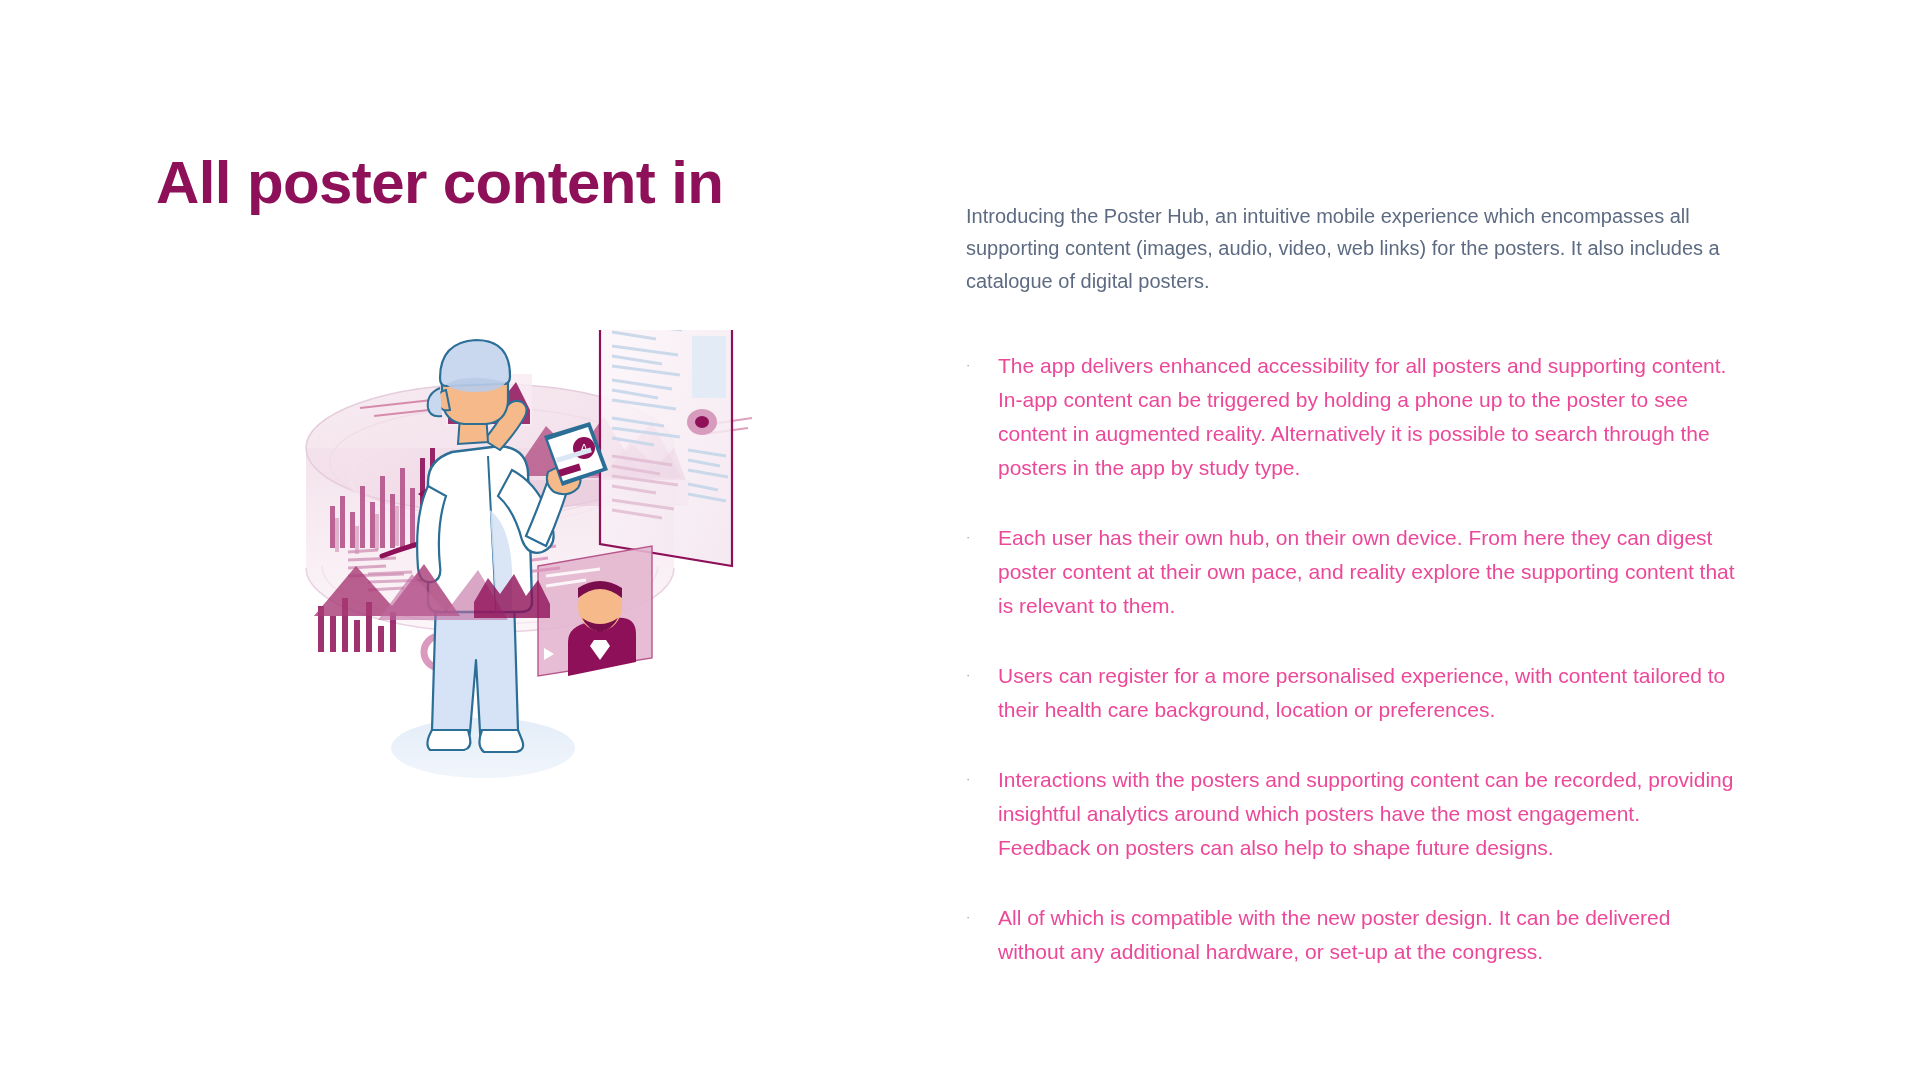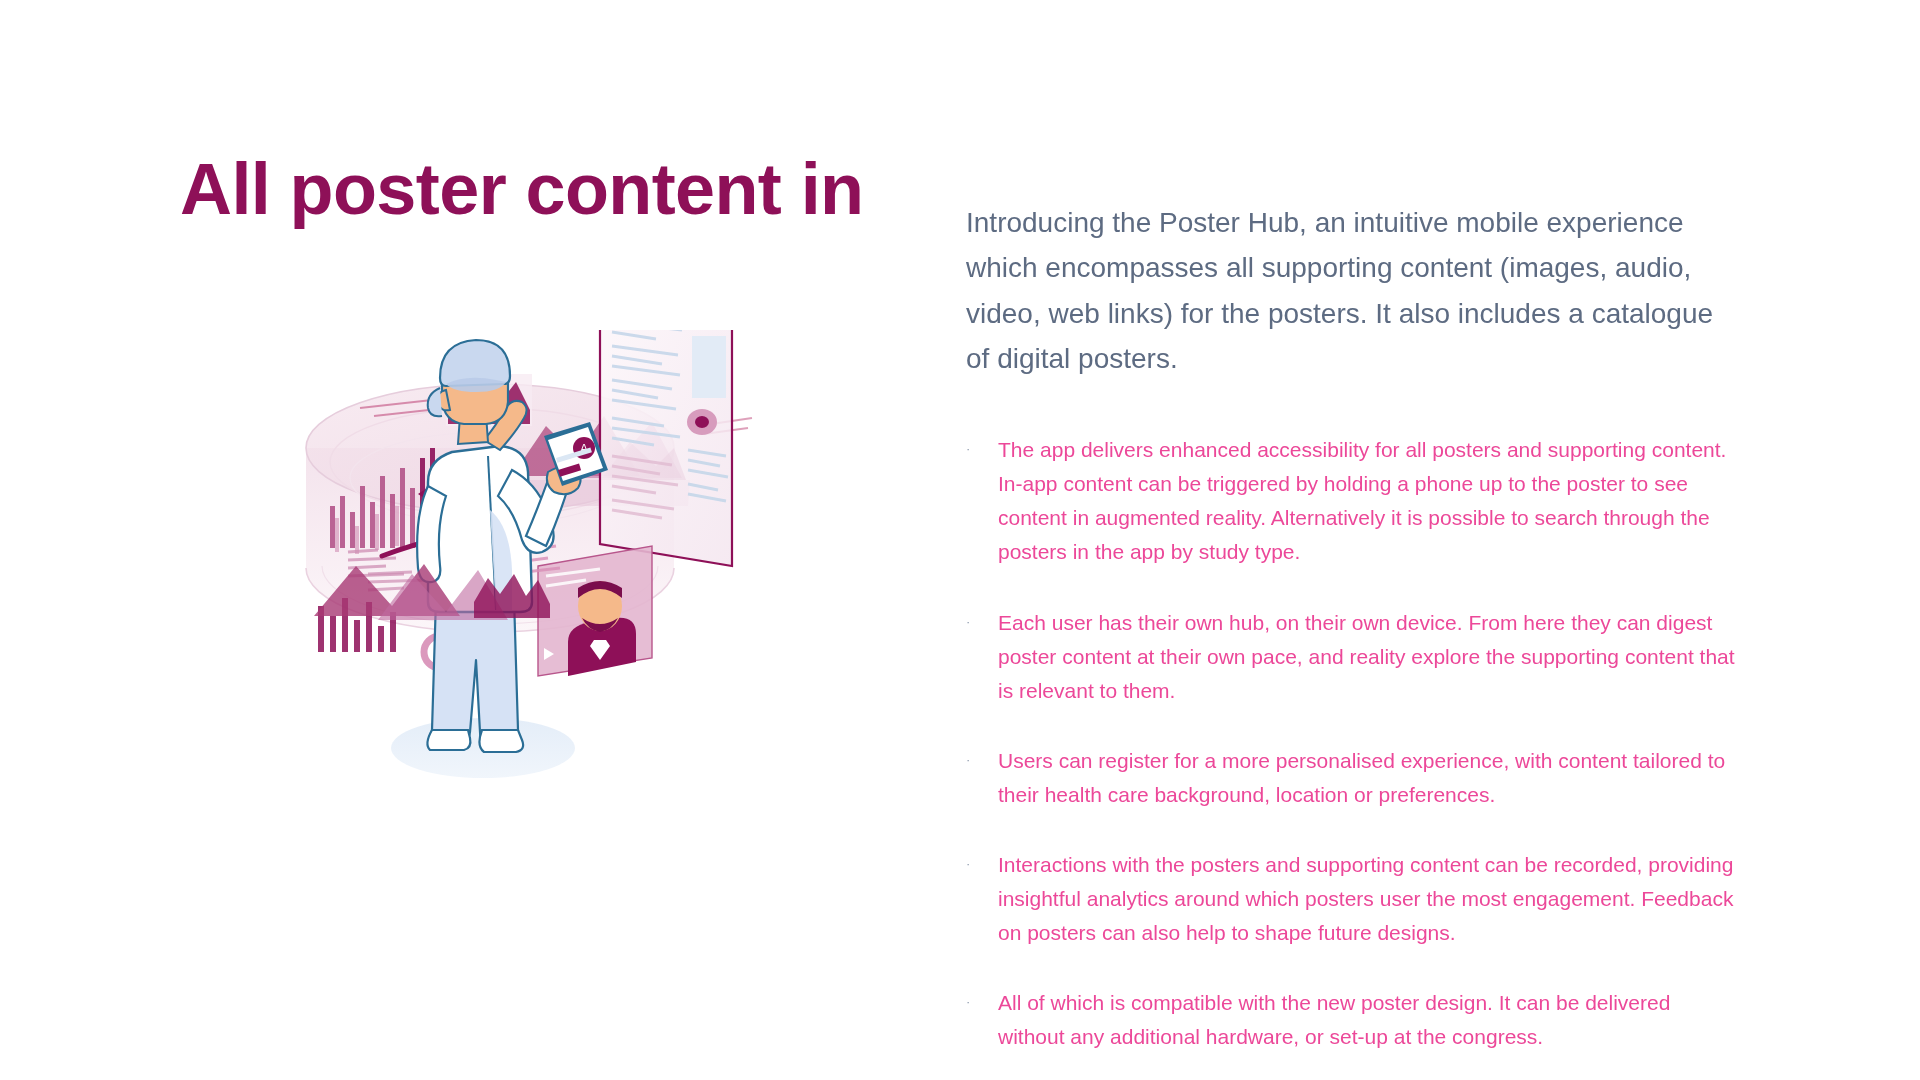--- a/index.html
+++ b/index.html
@@ -18,25 +18,25 @@
   }
 
   
   .left-col {
     position: absolute;
     left: 0; top: 0;
     width: 960px; height: 1080px;
   }
   .headline {
     position: absolute;
-    left: 180px;
+    left: 156px;
     top: 148px;
     width: 720px;
     color: #8e1058;
-    font-size: 72px;
+    font-size: 60px;
     line-height: 1.16;
     font-weight: 700;
     letter-spacing: -0.6px;
   }
   .headline .line { display: block; white-space: nowrap; }
 
   
   .illustration {
     position: absolute;
     left: 300px;
@@ -48,21 +48,21 @@
 
   
   .right-col {
     position: absolute;
     left: 966px;
     top: 200px;
     width: 790px;
   }
   .intro {
     color: #5d6b82;
-    font-size: 28px;
+    font-size: 20px;
     line-height: 1.62;
     font-weight: 400;
     width: 770px;
   }
   .bullets {
     margin-top: 52px;
     list-style: none;
   }
   .bullet {
     position: relative;
@@ -361,21 +361,21 @@
       <li class="bullet">
         <span class="bullet-dot">·</span>
         <span class="bullet-text">Each user has their own hub, on their own device. From here they can digest poster content at their own pace, and reality explore the supporting content that is relevant to them.</span>
       </li>
       <li class="bullet">
         <span class="bullet-dot">·</span>
         <span class="bullet-text">Users can register for a more personalised experience, with content tailored to their health care background, location or preferences.</span>
       </li>
       <li class="bullet">
         <span class="bullet-dot">·</span>
-        <span class="bullet-text">Interactions with the posters and supporting content can be recorded, providing insightful analytics around which posters user the most engagement. Feedback on posters can also help to shape future designs.</span>
+        <span class="bullet-text">Interactions with the posters and supporting content can be recorded, providing insightful analytics around which posters have the most engagement. Feedback on posters can also help to shape future designs.</span>
       </li>
       <li class="bullet">
         <span class="bullet-dot">·</span>
         <span class="bullet-text">All of which is compatible with the new poster design. It can be delivered without any additional hardware, or set-up at the congress.</span>
       </li>
     </ul>
   </div>
 
 </div>
 

